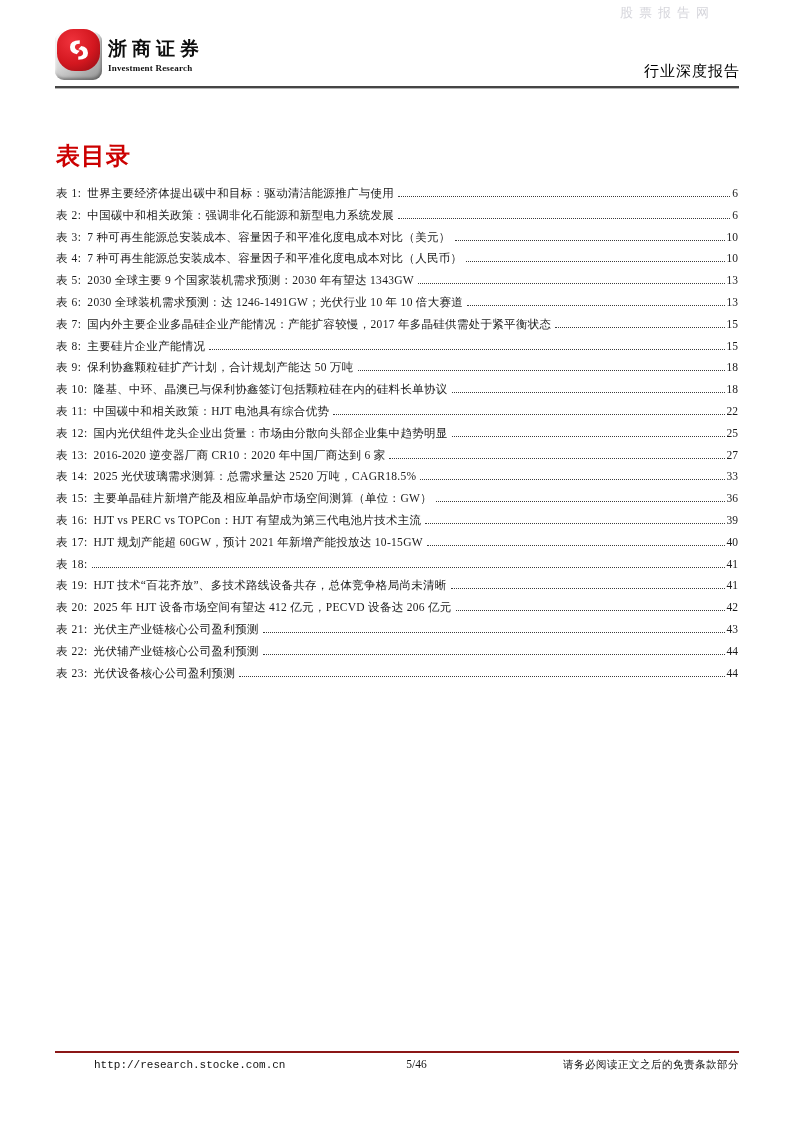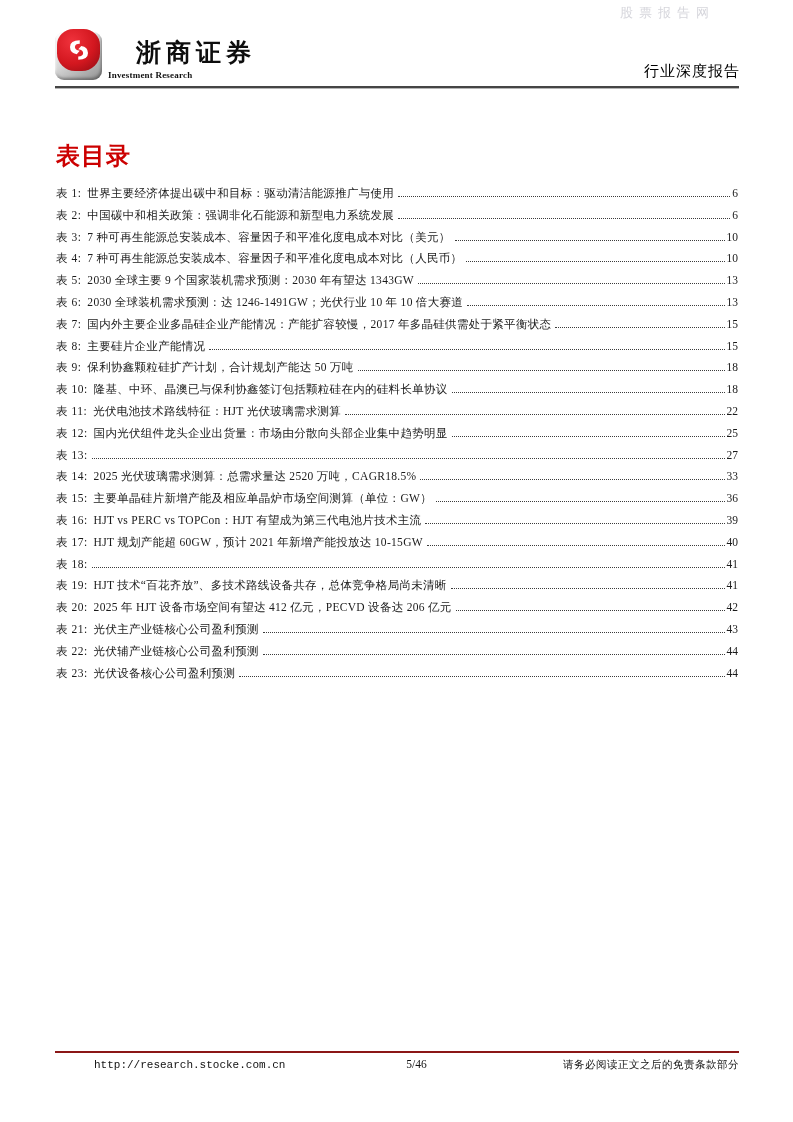--- a/index.html
+++ b/index.html
@@ -32,24 +32,23 @@
   }
   .logo-red{
     position:absolute;left:2px;top:0;width:43px;height:42px;
     border-radius:38% 38% 42% 42%;
     background:radial-gradient(circle at 35% 30%,#f0323c 0%,#d3171f 55%,#8e0b12 100%);
     display:flex;align-items:center;justify-content:center;
   }
   .logo-red svg{width:30px;height:30px;display:block;}
   .brand{position:absolute;left:108px;top:36px;}
   .brand-cn{
-    font-size:25px;letter-spacing:5px;color:#0d0d0d;
+    font-size:19px;letter-spacing:5px;color:#0d0d0d;
     font-family:"Liberation Serif","DejaVu Serif",serif;font-weight:600;
     white-space:nowrap;
-    margin-left:28px;
   }
   .brand-en{
     font-size:9px;font-weight:bold;color:#111;margin-top:1px;
     font-family:"Liberation Serif","DejaVu Serif",serif;
     letter-spacing:0.2px;white-space:nowrap;
   }
   .report-type{
     position:absolute;right:53px;top:62px;
     font-family:"Liberation Sans","DejaVu Sans",sans-serif;
     font-size:15px;font-weight:normal;color:#000;
@@ -188,34 +187,35 @@
 
       <div class="toc-row">
         <span class="toc-label">表 10:</span>
         <span class="toc-title">隆基、中环、晶澳已与保利协鑫签订包括颗粒硅在内的硅料长单协议</span>
         <span class="toc-dots"></span>
         <span class="toc-page">18</span>
       </div>
 
       <div class="toc-row">
         <span class="toc-label">表 11:</span>
-        <span class="toc-title">光伏电池技术路线特征：HJT 光伏玻璃需求测算</span>
+        <span class="toc-title">中国碳中和相关政策：HJT 电池具有综合优势</span>
         <span class="toc-dots"></span>
         <span class="toc-page">22</span>
       </div>
 
       <div class="toc-row">
         <span class="toc-label">表 12:</span>
         <span class="toc-title">国内光伏组件龙头企业出货量：市场由分散向头部企业集中趋势明显</span>
         <span class="toc-dots"></span>
         <span class="toc-page">25</span>
       </div>
 
       <div class="toc-row">
         <span class="toc-label">表 13:</span>
+        <span class="toc-title">2016-2020 逆变器厂商 CR10：2020 年中国厂商达到 6 家</span>
         <span class="toc-dots"></span>
         <span class="toc-page">27</span>
       </div>
 
       <div class="toc-row">
         <span class="toc-label">表 14:</span>
         <span class="toc-title">2025 光伏玻璃需求测算：总需求量达 2520 万吨，CAGR18.5%</span>
         <span class="toc-dots"></span>
         <span class="toc-page">33</span>
       </div>

